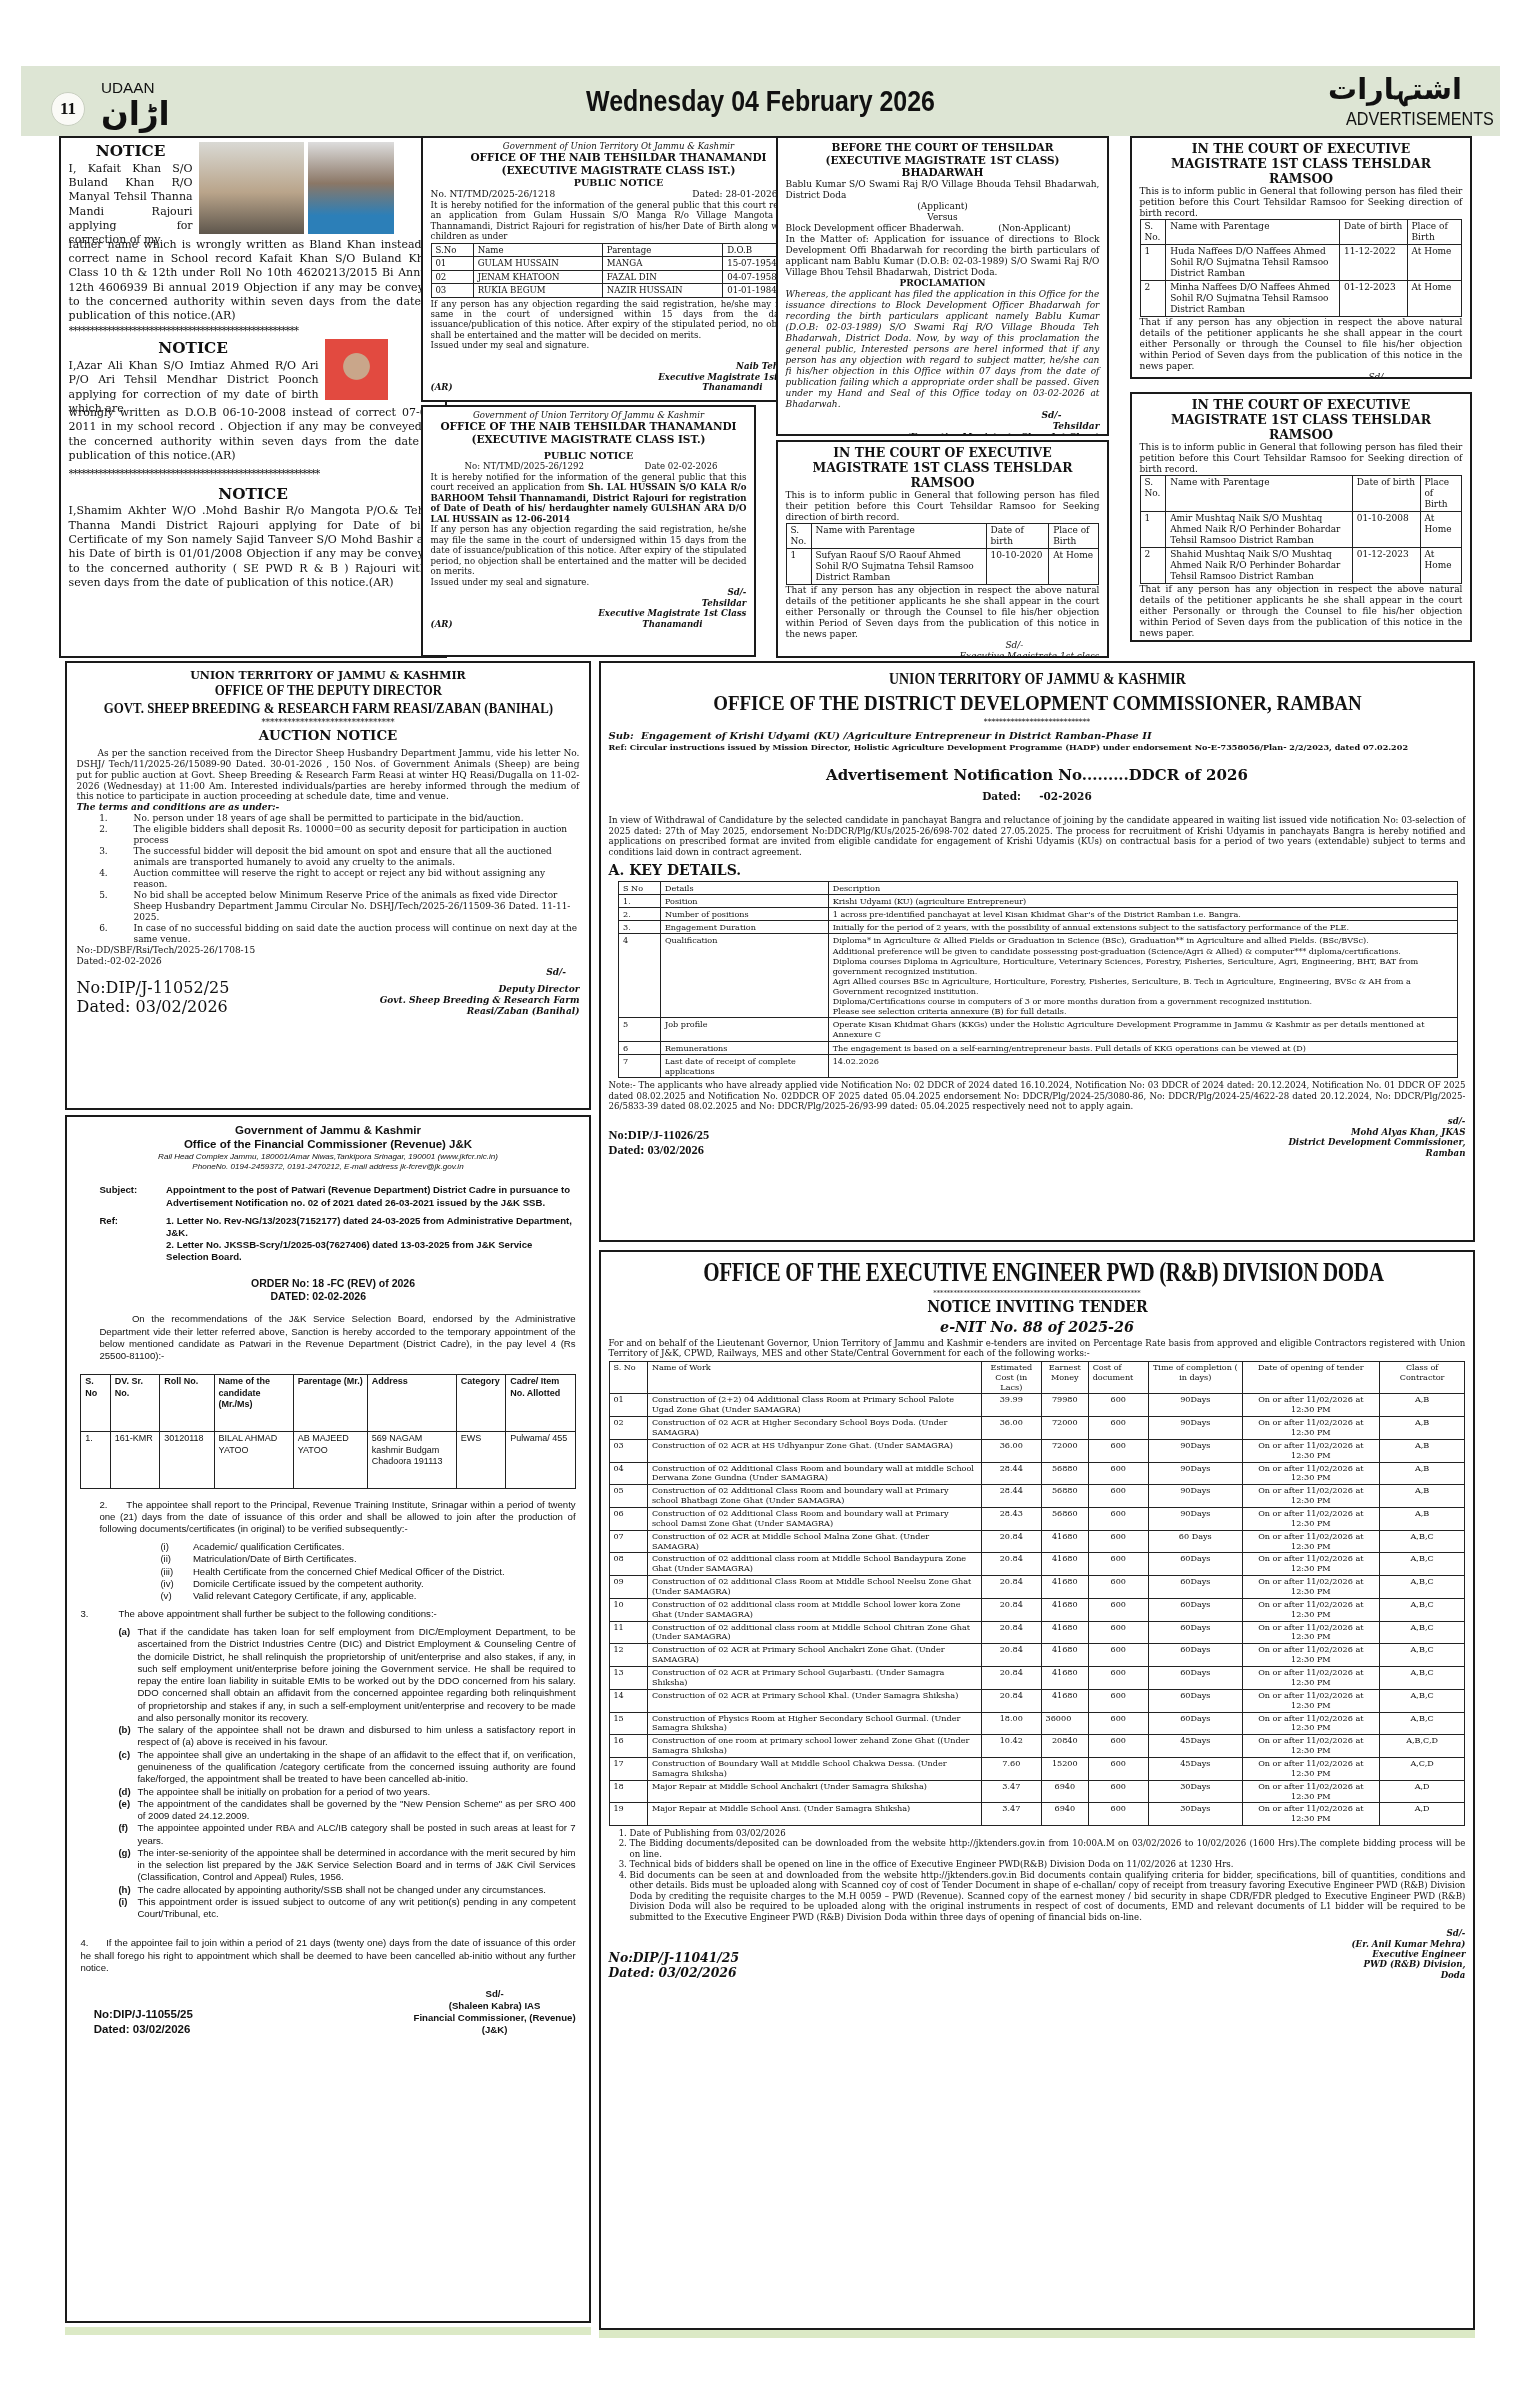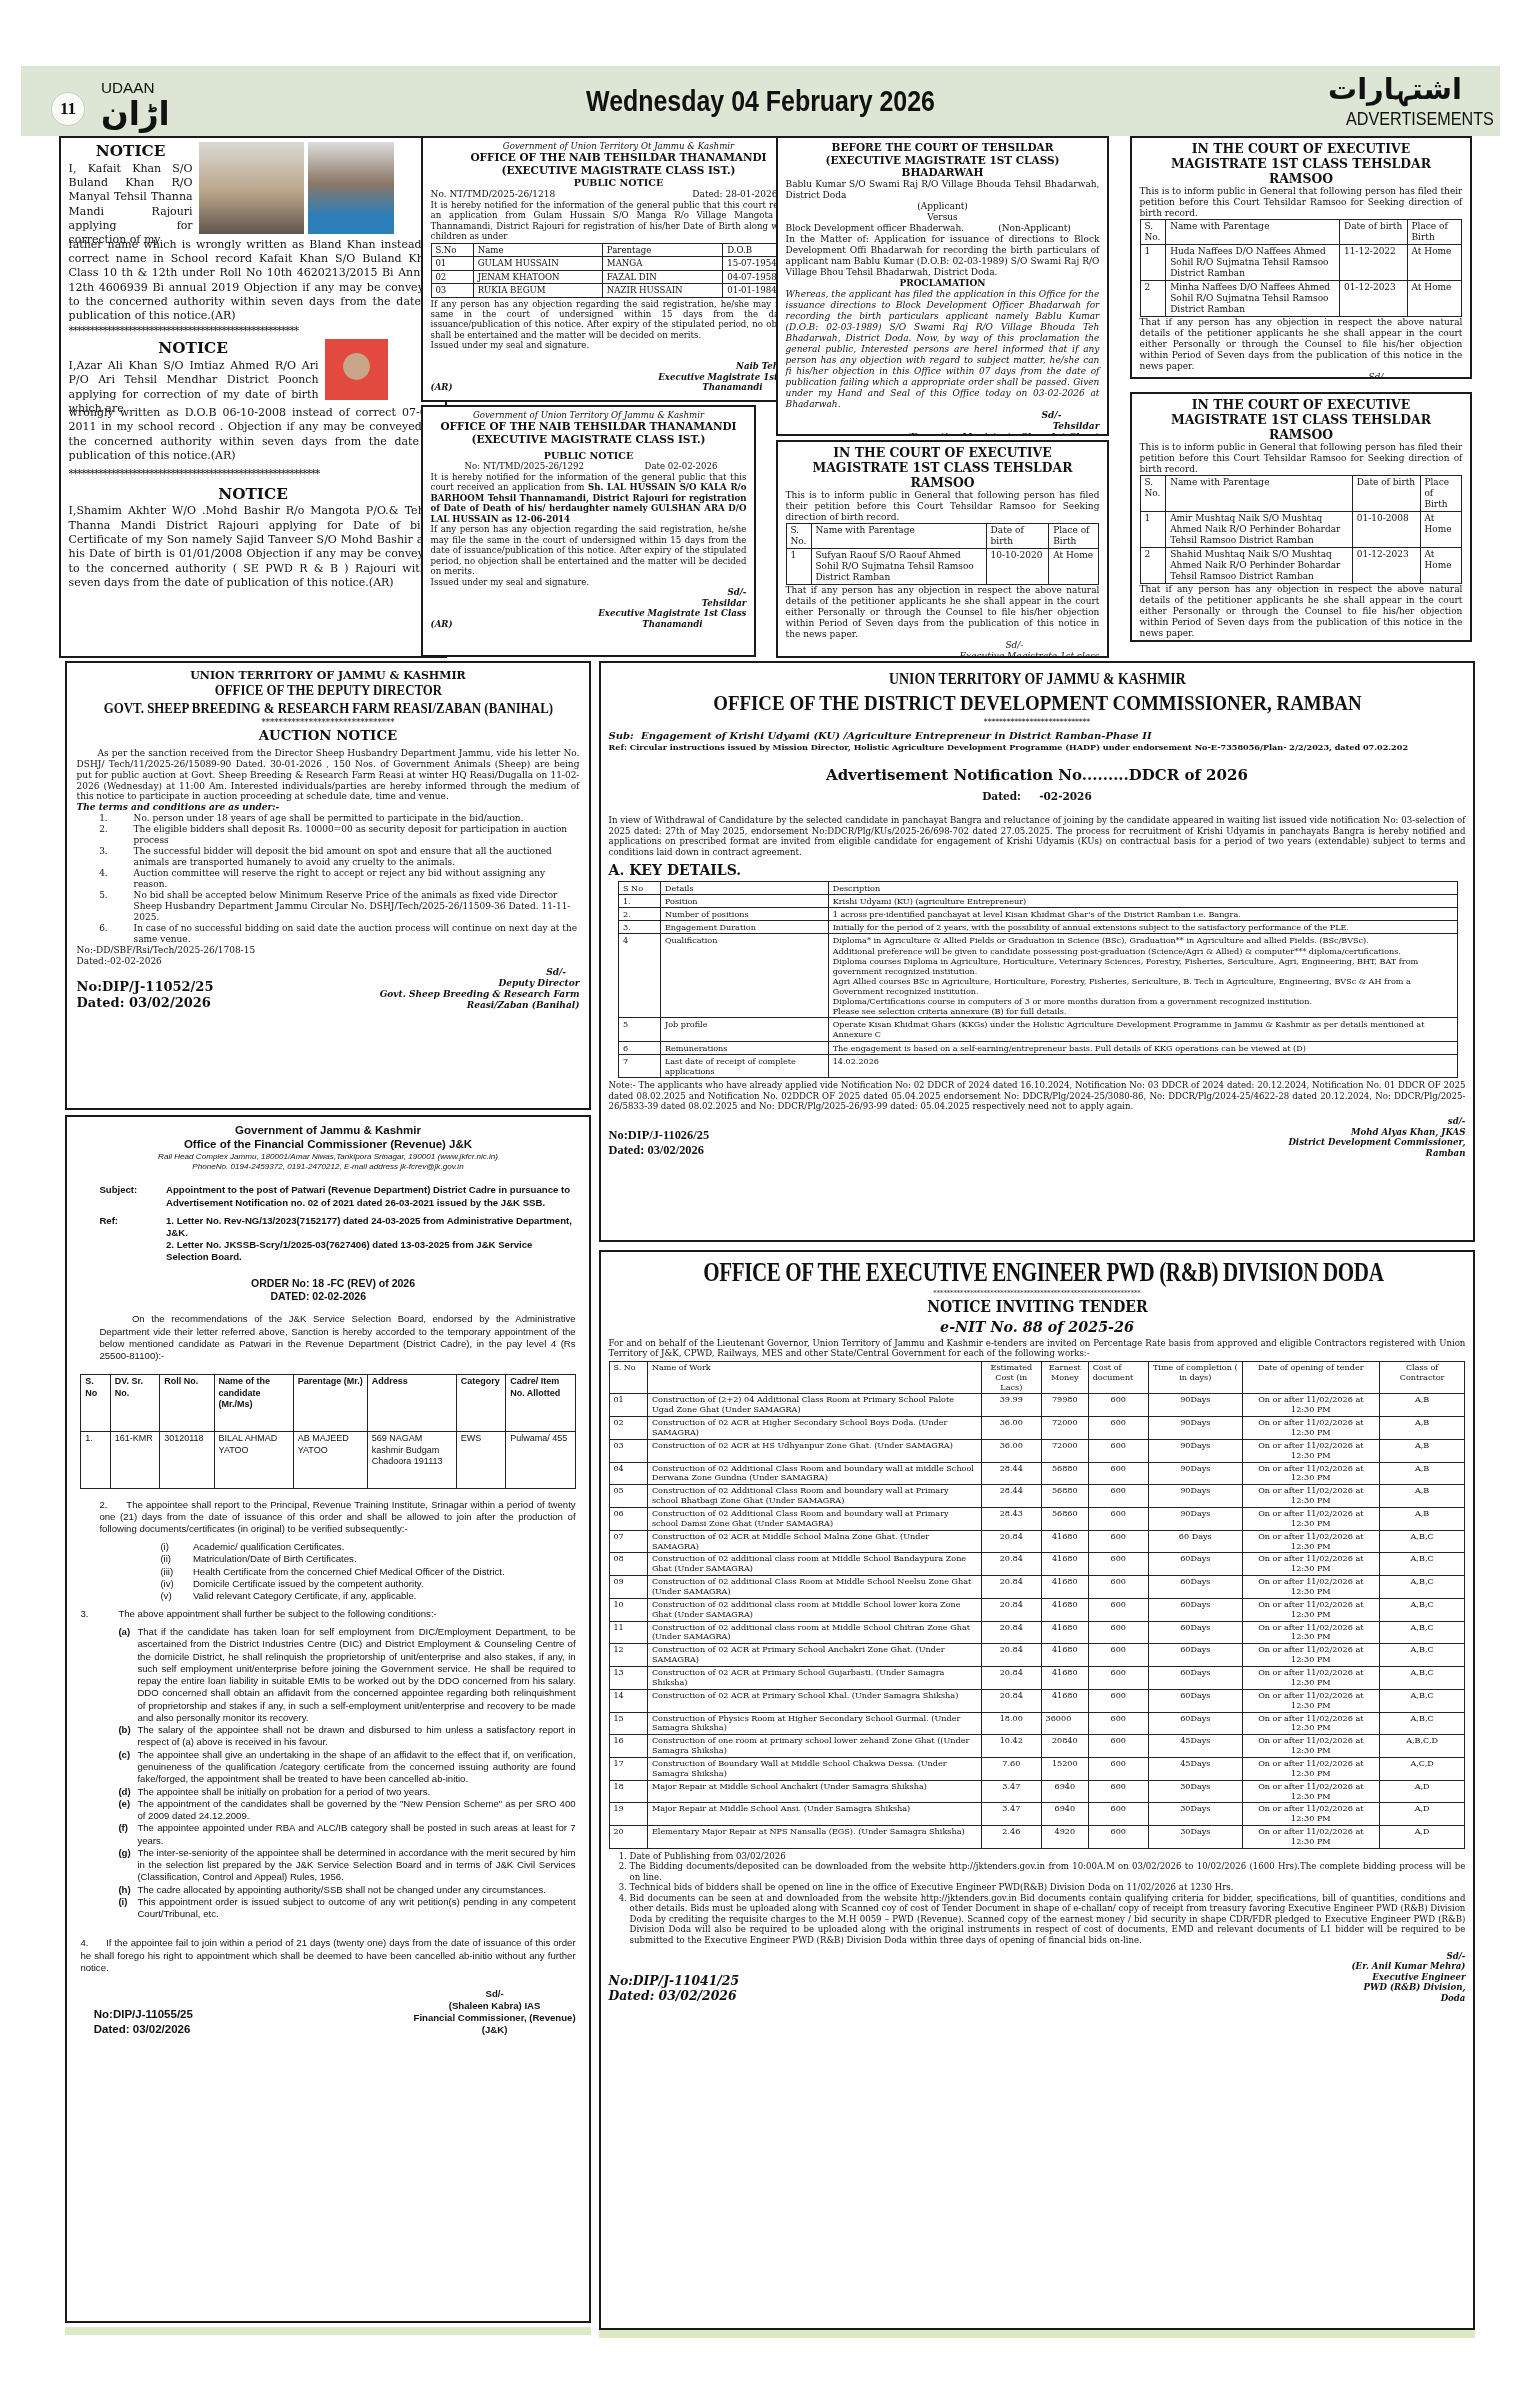--- a/index.html
+++ b/index.html
@@ -266,21 +266,21 @@
       <li>The eligible bidders shall deposit Rs. 10000=00 as security deposit for participation in auction process</li>
       <li>The successful bidder will deposit the bid amount on spot and ensure that all the auctioned animals are transported humanely to avoid any cruelty to the animals.</li>
       <li>Auction committee will reserve the right to accept or reject any bid without assigning any reason.</li>
       <li>No bid shall be accepted below Minimum Reserve Price of the animals as fixed vide Director Sheep Husbandry Department Jammu Circular No. DSHJ/Tech/2025-26/11509-36 Dated. 11-11-2025.</li>
       <li>In case of no successful bidding on said date the auction process will continue on next day at the same venue.</li>
     </ol>
     <div>No:-DD/SBF/Rsi/Tech/2025-26/1708-15</div>
     <div>Dated:-02-02-2026</div>
     <div class="sig" style="padding-right:13.4px">Sd/-</div>
     <div class="row2" style="align-items:flex-end">
-      <div style="font-weight:bold;font-size:13px">
+      <div style="font-weight:normal;font-size:16px">
         <div>No:DIP/J-11052/25</div>
         <div>Dated: 03/02/2026</div>
       </div>
       <div class="sig">
         <div>Deputy Director</div>
         <div>Govt. Sheep Breeding &amp; Research Farm</div>
         <div>Reasi/Zaban (Banihal)</div>
       </div>
     </div>
   </div>
@@ -691,30 +691,20 @@
           <tr>
             <td>19</td>
             <td>Major Repair at Middle School Ansi. (Under Samagra Shiksha)</td>
             <td style="text-align: center;">3.47</td>
             <td style="text-align: center;">6940</td>
             <td style="text-align: center;">600</td>
             <td style="text-align: center;">30Days</td>
             <td style="text-align: center;">On or after 11/02/2026 at 12:30 PM</td>
             <td style="text-align: center;">A,D</td>
           </tr>
-          <tr>
-            <td>20</td>
-            <td>Elementary Major Repair at NPS Nansalla (EGS). (Under Samagra Shiksha)</td>
-            <td style="text-align: center;">2.46</td>
-            <td style="text-align: center;">4920</td>
-            <td style="text-align: center;">600</td>
-            <td style="text-align: center;">30Days</td>
-            <td style="text-align: center;">On or after 11/02/2026 at 12:30 PM</td>
-            <td style="text-align: center;">A,D</td>
-          </tr>
         </tbody>
     </table>
     <ol style="margin-left:21px;margin-top:1.9px" class="j">
       <li>Date of Publishing from 03/02/2026</li>
       <li>The Bidding documents/deposited can be downloaded from the website http://jktenders.gov.in from 10:00A.M on 03/02/2026 to 10/02/2026 (1600 Hrs).The complete bidding process will be on line.</li>
       <li>Technical bids of bidders shall be opened on line in the office of Executive Engineer PWD(R&amp;B) Division Doda on 11/02/2026 at 1230 Hrs.</li>
       <li>Bid documents can be seen at and downloaded from the website http://jktenders.gov.in Bid documents contain qualifying criteria for bidder, specifications, bill of quantities, conditions and other details. Bids must be uploaded along with Scanned coy of cost of Tender Document in shape of e-challan/ copy of receipt from treasury favoring Executive Engineer PWD (R&amp;B) Division Doda by crediting the requisite charges to the M.H 0059 – PWD (Revenue). Scanned copy of the earnest money / bid security in shape CDR/FDR pledged to Executive Engineer PWD (R&amp;B) Division Doda will also be required to be uploaded along with the original instruments in respect of cost of documents, EMD and relevant documents of L1 bidder will be required to be submitted to the Executive Engineer PWD (R&amp;B) Division Doda within three days of opening of financial bids on-line.</li>
     </ol>
     <div class="row2" style="margin-top:5.7px;align-items:flex-end">
       <div class="b i" style="font-size:12.4px">

